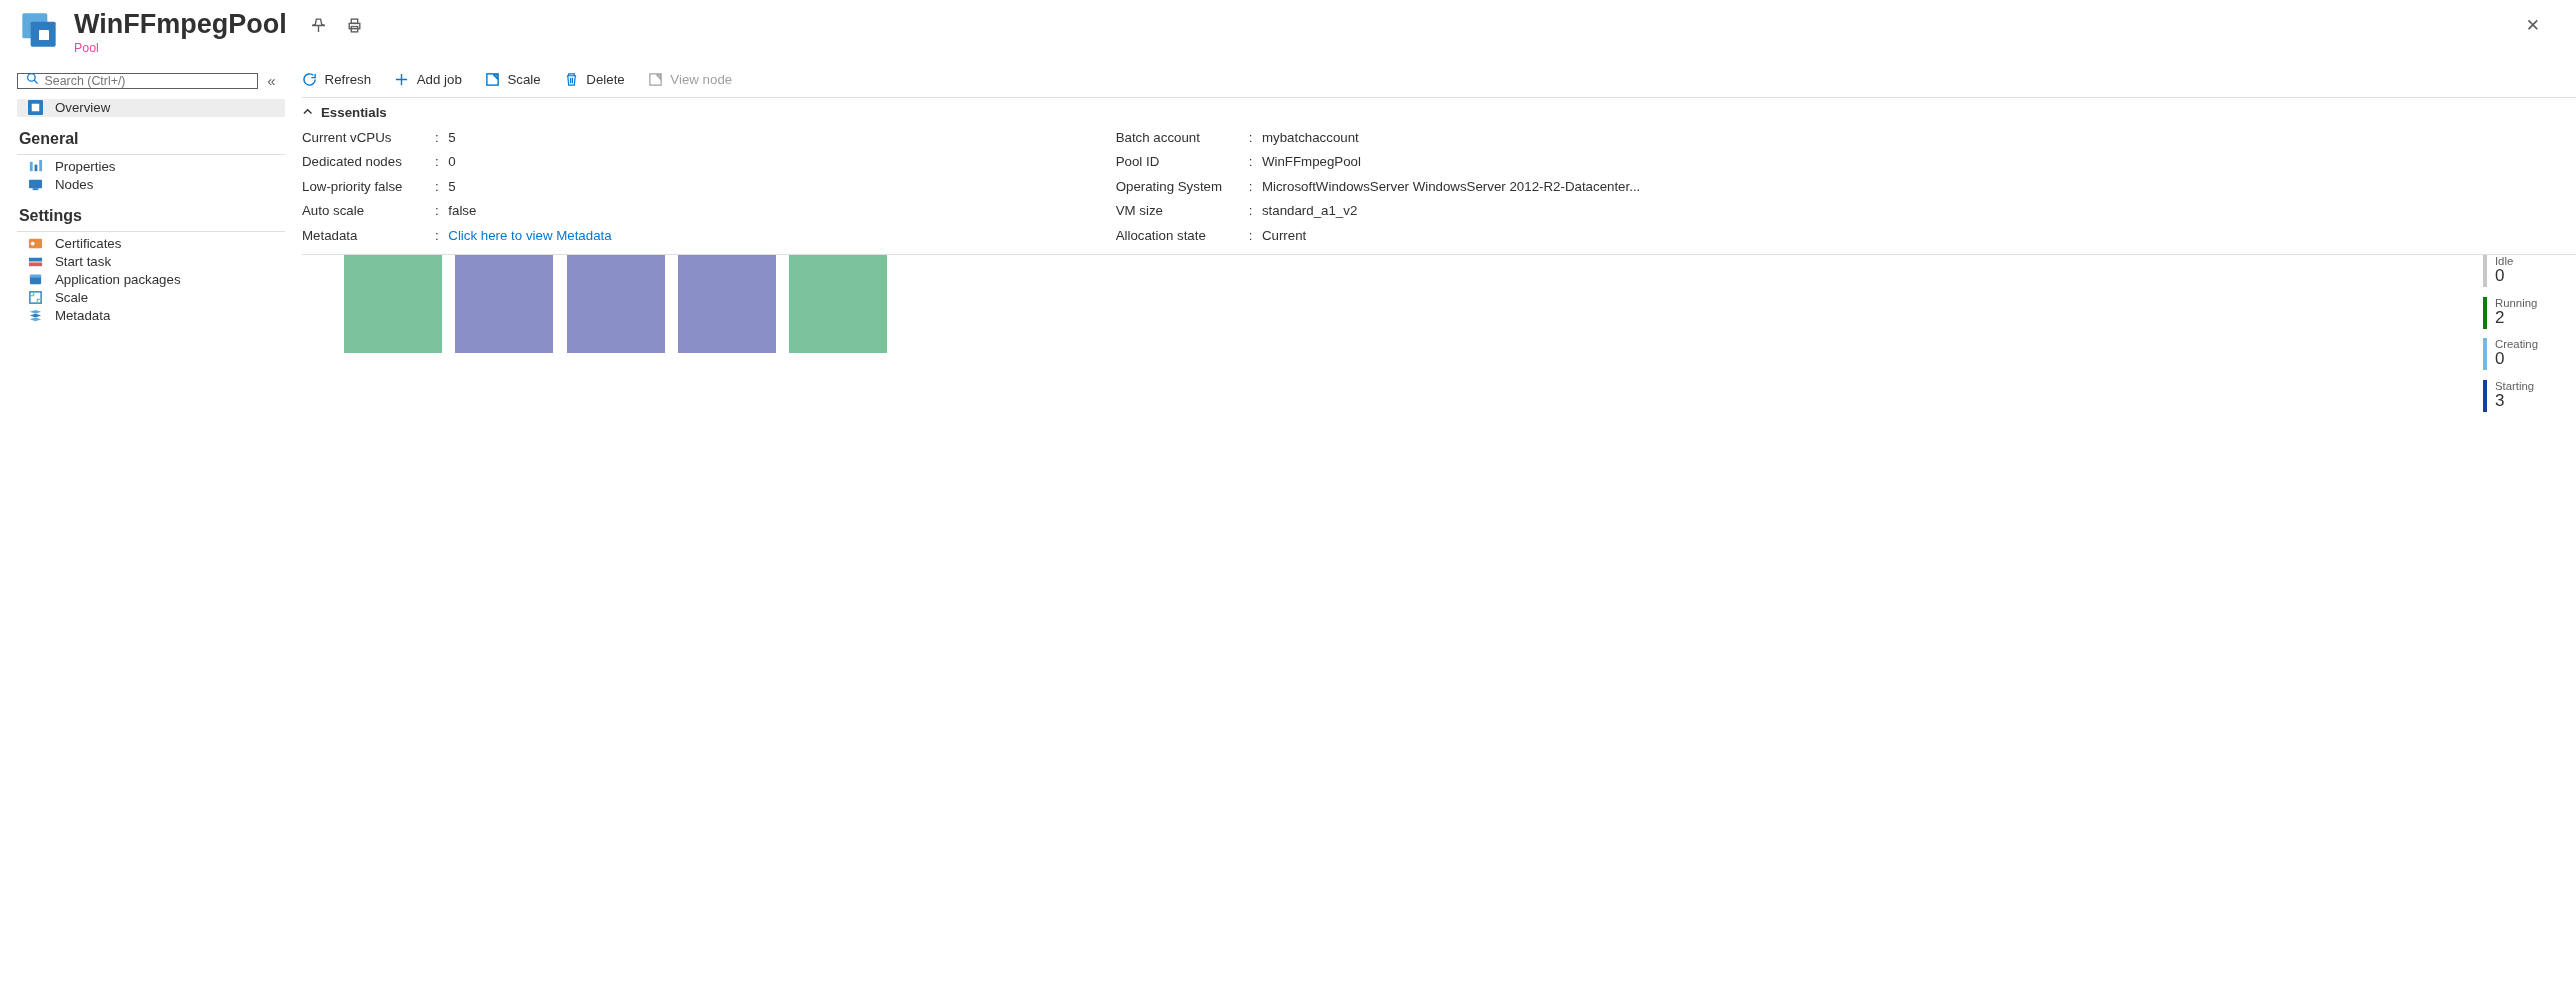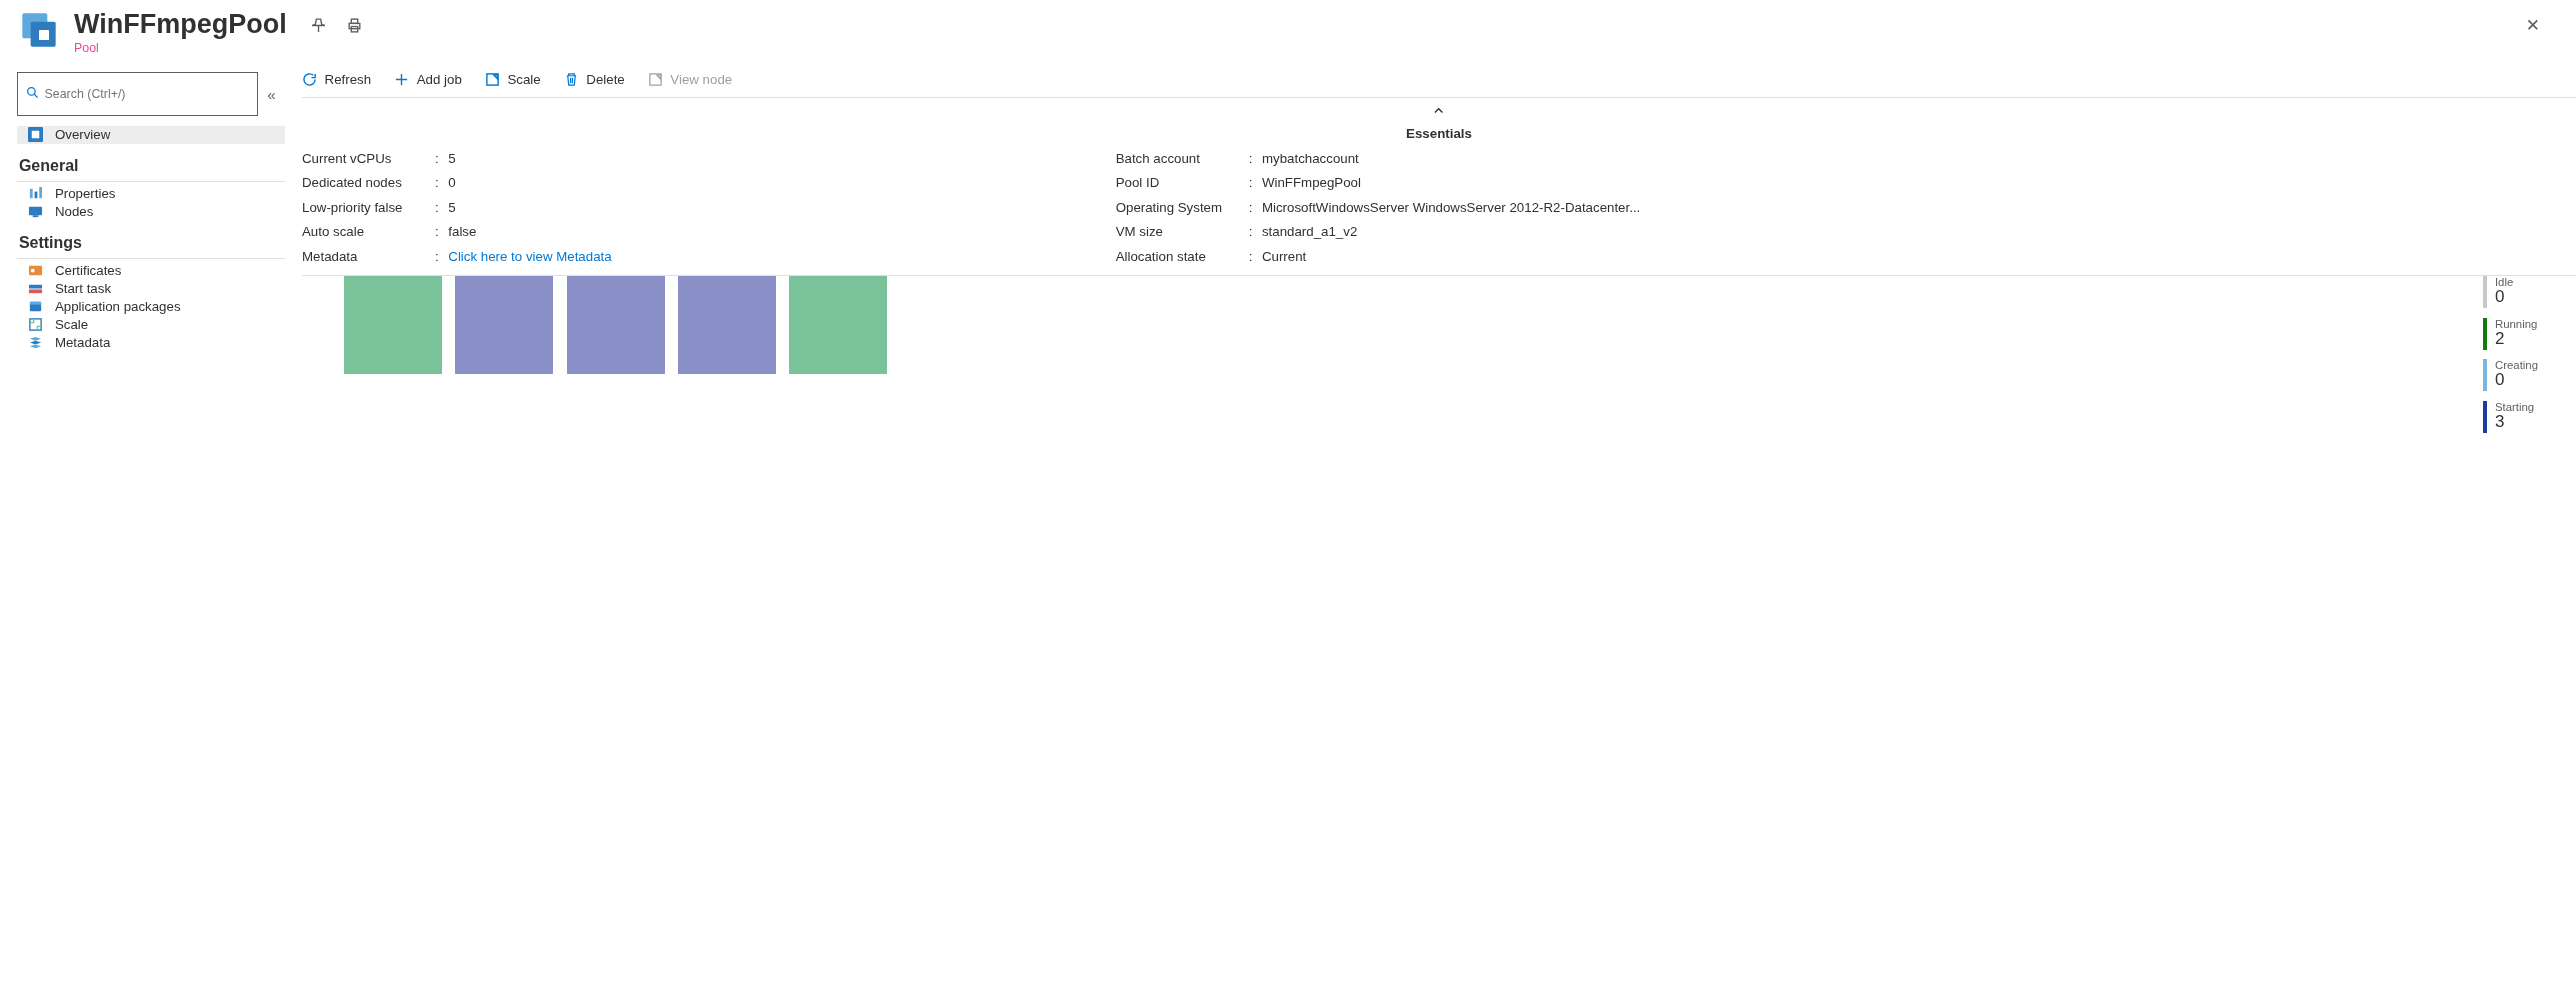--- a/index.html
+++ b/index.html
@@ -17,21 +17,21 @@
   .header-actions { margin-left: 23px; display: flex; gap: 17px; align-items: center; padding-top: 7.6px; }
   .icon-btn { width: 19px; height: 19px; cursor: pointer; color: #605e5c; }
   .close-btn { margin-left: auto; padding-right: 17px; font-size: 17px; color: #605e5c; cursor: pointer; padding-top: 5.7px; }
 
   
   .body { display: flex; }
   
   
   .sidebar { width: 285px; flex-shrink: 0; padding-left: 17px; padding-top: 17px; }
   .search-row { display: flex; align-items: center; gap: 9.5px; margin-bottom: 9.5px; }
-  .search-box { flex: 1; border: 1px solid #605e5c; height: 44px; display: flex; align-items: center; padding: 0 7.6px; background: #fff; }
+  .search-box { flex: 1; border: 1px solid #605e5c; height: 16px; display: flex; align-items: center; padding: 0 7.6px; background: #fff; }
   .search-box .sicon { color: #0078d4; margin-right: 5.7px; font-size: 13.3px; }
   .search-box input { border: none; outline: none; font-size: 12.4px; width: 100%; color: #605e5c; }
   .collapse-btn { font-size: 15px; color: #605e5c; cursor: pointer; padding-right: 9.5px;}
   
   .nav-item { display: flex; align-items: center; height: 18px; padding: 0 9.5px; cursor: pointer; }
   .nav-item.selected { background: #ededed; }
   .nav-item .nicon { width: 17px; height: 17px; margin-right: 11.4px; display: flex; align-items: center; justify-content: center; }
   .nav-item .nlabel { font-size: 13.3px; }
   .nav-header { font-size: 16px; font-weight: 600; padding: 13.3px 9.5px 5.7px 1.9px; border-bottom: 1px solid #e1dfdd; margin-bottom: 3px; }
 
@@ -39,21 +39,21 @@
   .main { flex: 1; padding: 17px 0 0 17px; }
   .toolbar { display: flex; align-items: center; gap: 23px; padding-bottom: 9.5px;}
   .tbtn { display: flex; align-items: center; gap: 7.6px; font-size: 13.3px; cursor: pointer; }
   .tbtn.disabled { color: #a19f9d; cursor: default; }
   .tbtn .ticon { width: 15px; height: 15px; display: flex; align-items: center; justify-content: center; }
   .tbtn.blue .ticon { color: #0078d4; }
   .tbtn.del .ticon { color: #0078d4; }
   
   .divider { border-top: 1px solid #e1dfdd; }
   
-  .essentials-hdr { display: flex; align-items: center; gap: 7.6px; padding: 7.6px 0 7.6px 0; cursor: pointer; flex-direction: column;}
+  .essentials-hdr { display: flex; align-items: center; gap: 7.6px; padding: 7.6px 0 7.6px 0; cursor: pointer;}
   .essentials-hdr .chev { font-size: 11.4px; }
   .essentials-hdr .lbl { font-size: 13.3px; font-weight: 600; }
   
   .essentials-grid { display: flex; gap: 57px; padding: 1.9px 0 11.4px 0; }
   .ess-col { display: flex; flex-direction: column; gap: 9.5px; }
   .ess-row { display: flex; align-items: center; font-size: 13.3px; }
   .ess-label { width: 133px; color: #323130; }
   .ess-sep { width: 13.3px; color: #323130; }
   .ess-val { color: #323130; }
   .ess-val.link { color: #0078d4; cursor: pointer; }

